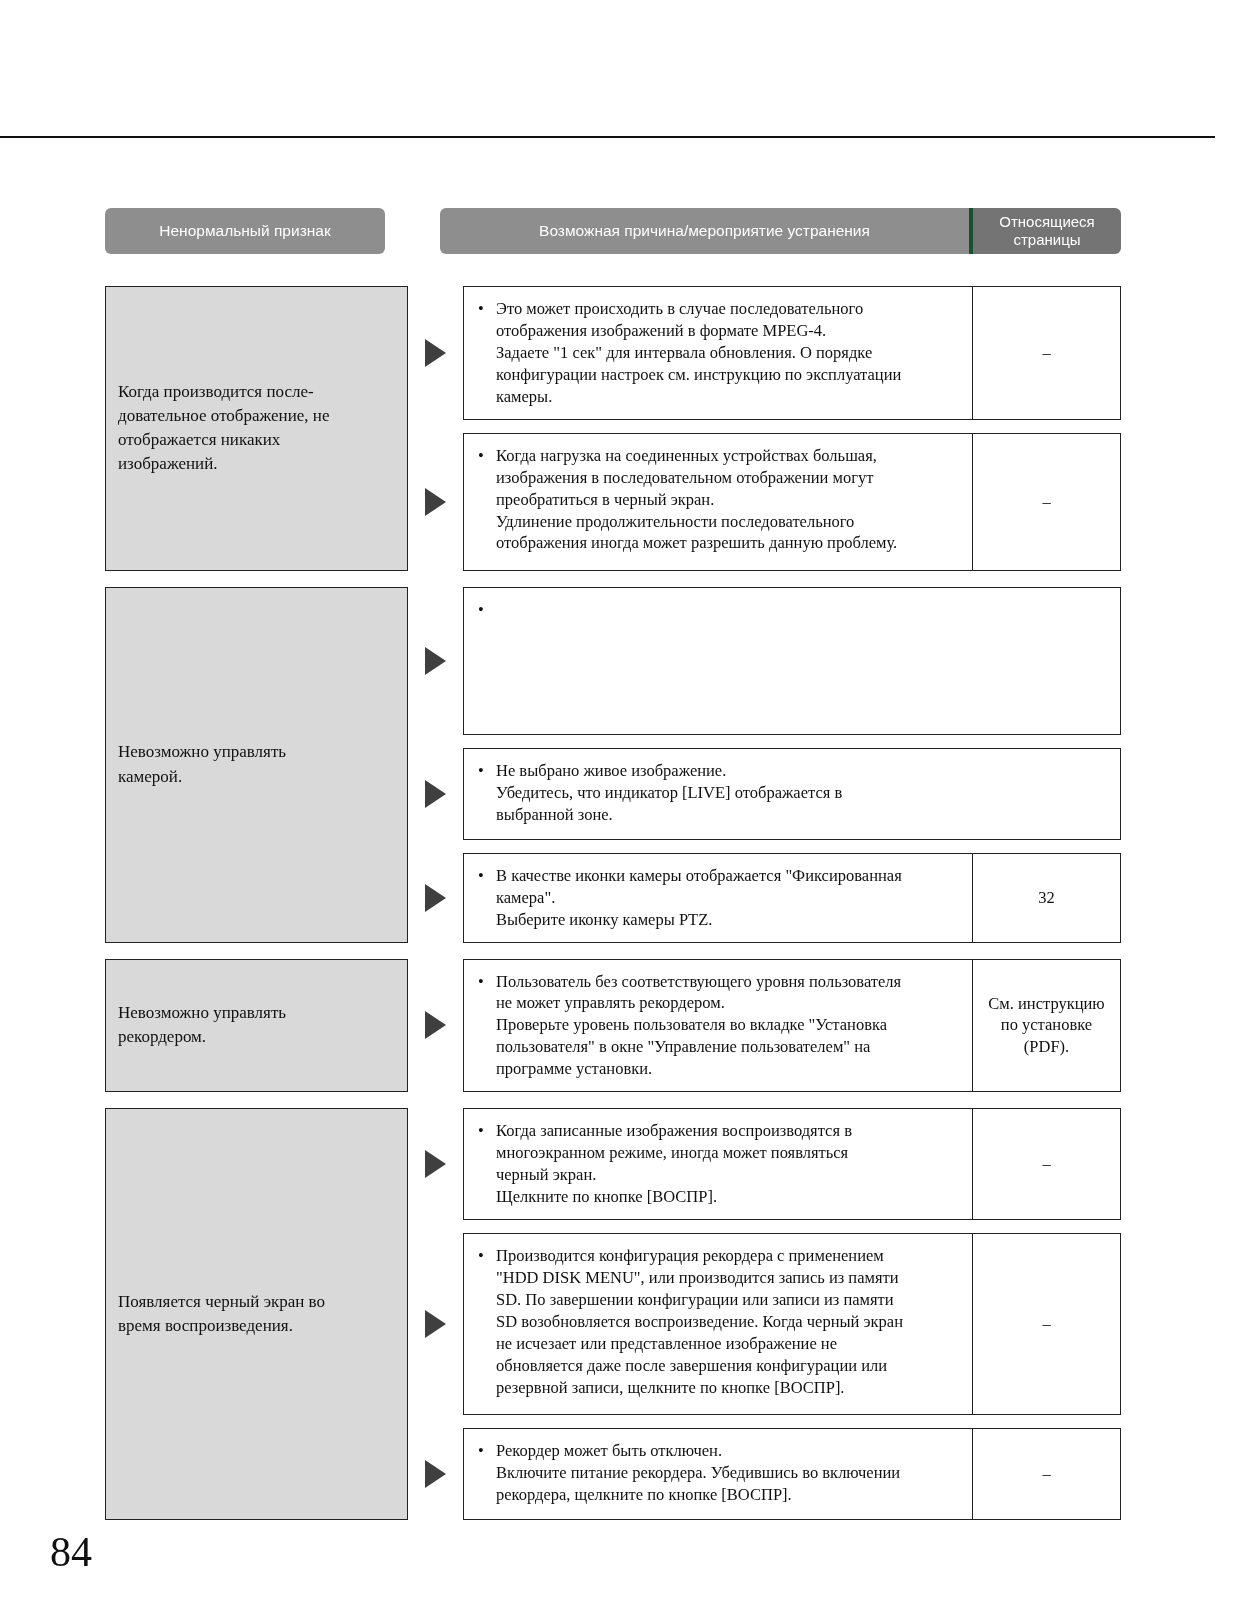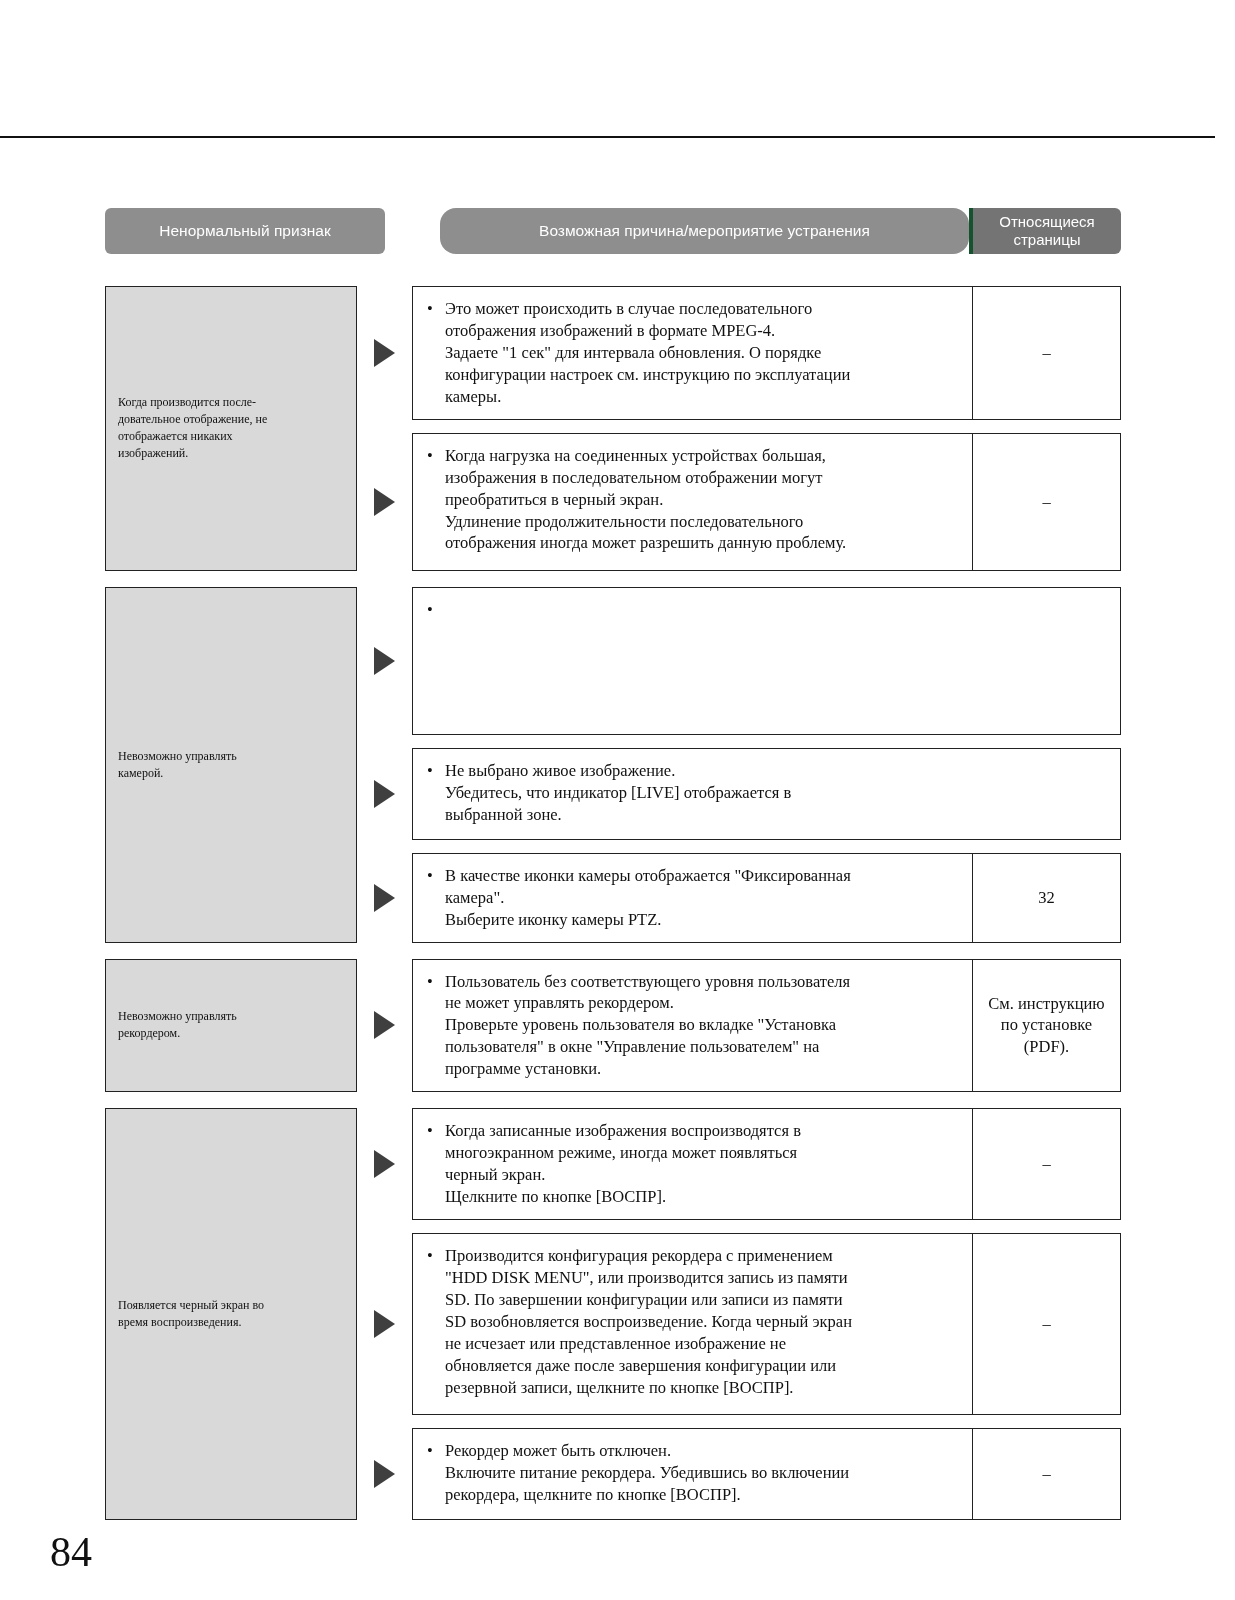--- a/index.html
+++ b/index.html
@@ -12,33 +12,33 @@
   .content{position:absolute;left:105px;top:180px;width:1016px;margin-top:28px;}
 
   
   .hdr-row{display:flex;height:46px;margin-bottom:32px;font-family:"Liberation Sans","DejaVu Sans",sans-serif;}
   .hdr-symptom{
     width:280px;background:#8e8e8e;border-radius:6px;color:#fff;
     display:flex;align-items:center;justify-content:center;font-size:15.5px;
   }
   .hdr-gap{width:55px;}
   .hdr-right{flex:1;display:flex;border-radius:6px;overflow:hidden;}
-  .hdr-cause{flex:1;background:#8e8e8e;color:#fff;display:flex;align-items:center;justify-content:center;font-size:15.5px;border-radius:16px;}
+  .hdr-cause{flex:1;background:#8e8e8e;color:#fff;display:flex;align-items:center;justify-content:center;font-size:15.5px;}
   .hdr-pages{
     width:148px;background:#747474;border-left:4px solid #14532d;color:#fff;
     display:flex;align-items:center;justify-content:center;text-align:center;
     font-size:15px;line-height:1.2;
   }
 
   
   .group{display:flex;margin-bottom:16px;align-items:stretch;}
   .symptom{
-    width:252px;box-sizing:border-box;background:#d9d9d9;border:1px solid #222;
+    width:303px;box-sizing:border-box;background:#d9d9d9;border:1px solid #222;
     display:flex;align-items:center;padding:10px 12px;
-    font-size:12px;line-height:1.42;
+    font-size:17px;line-height:1.42;
   }
   .causes{flex:1;display:flex;flex-direction:column;gap:13px;}
   .cause-row{display:flex;align-items:stretch;}
   .arrow-col{width:55px;display:flex;align-items:center;justify-content:center;}
   .arrow{
     width:0;height:0;border-top:14px solid transparent;border-bottom:14px solid transparent;
     border-left:21px solid #3f3f3f;
   }
   .cause-box{flex:1;display:flex;border:1px solid #222;background:#fff;box-sizing:border-box;}
   .cause-text{

